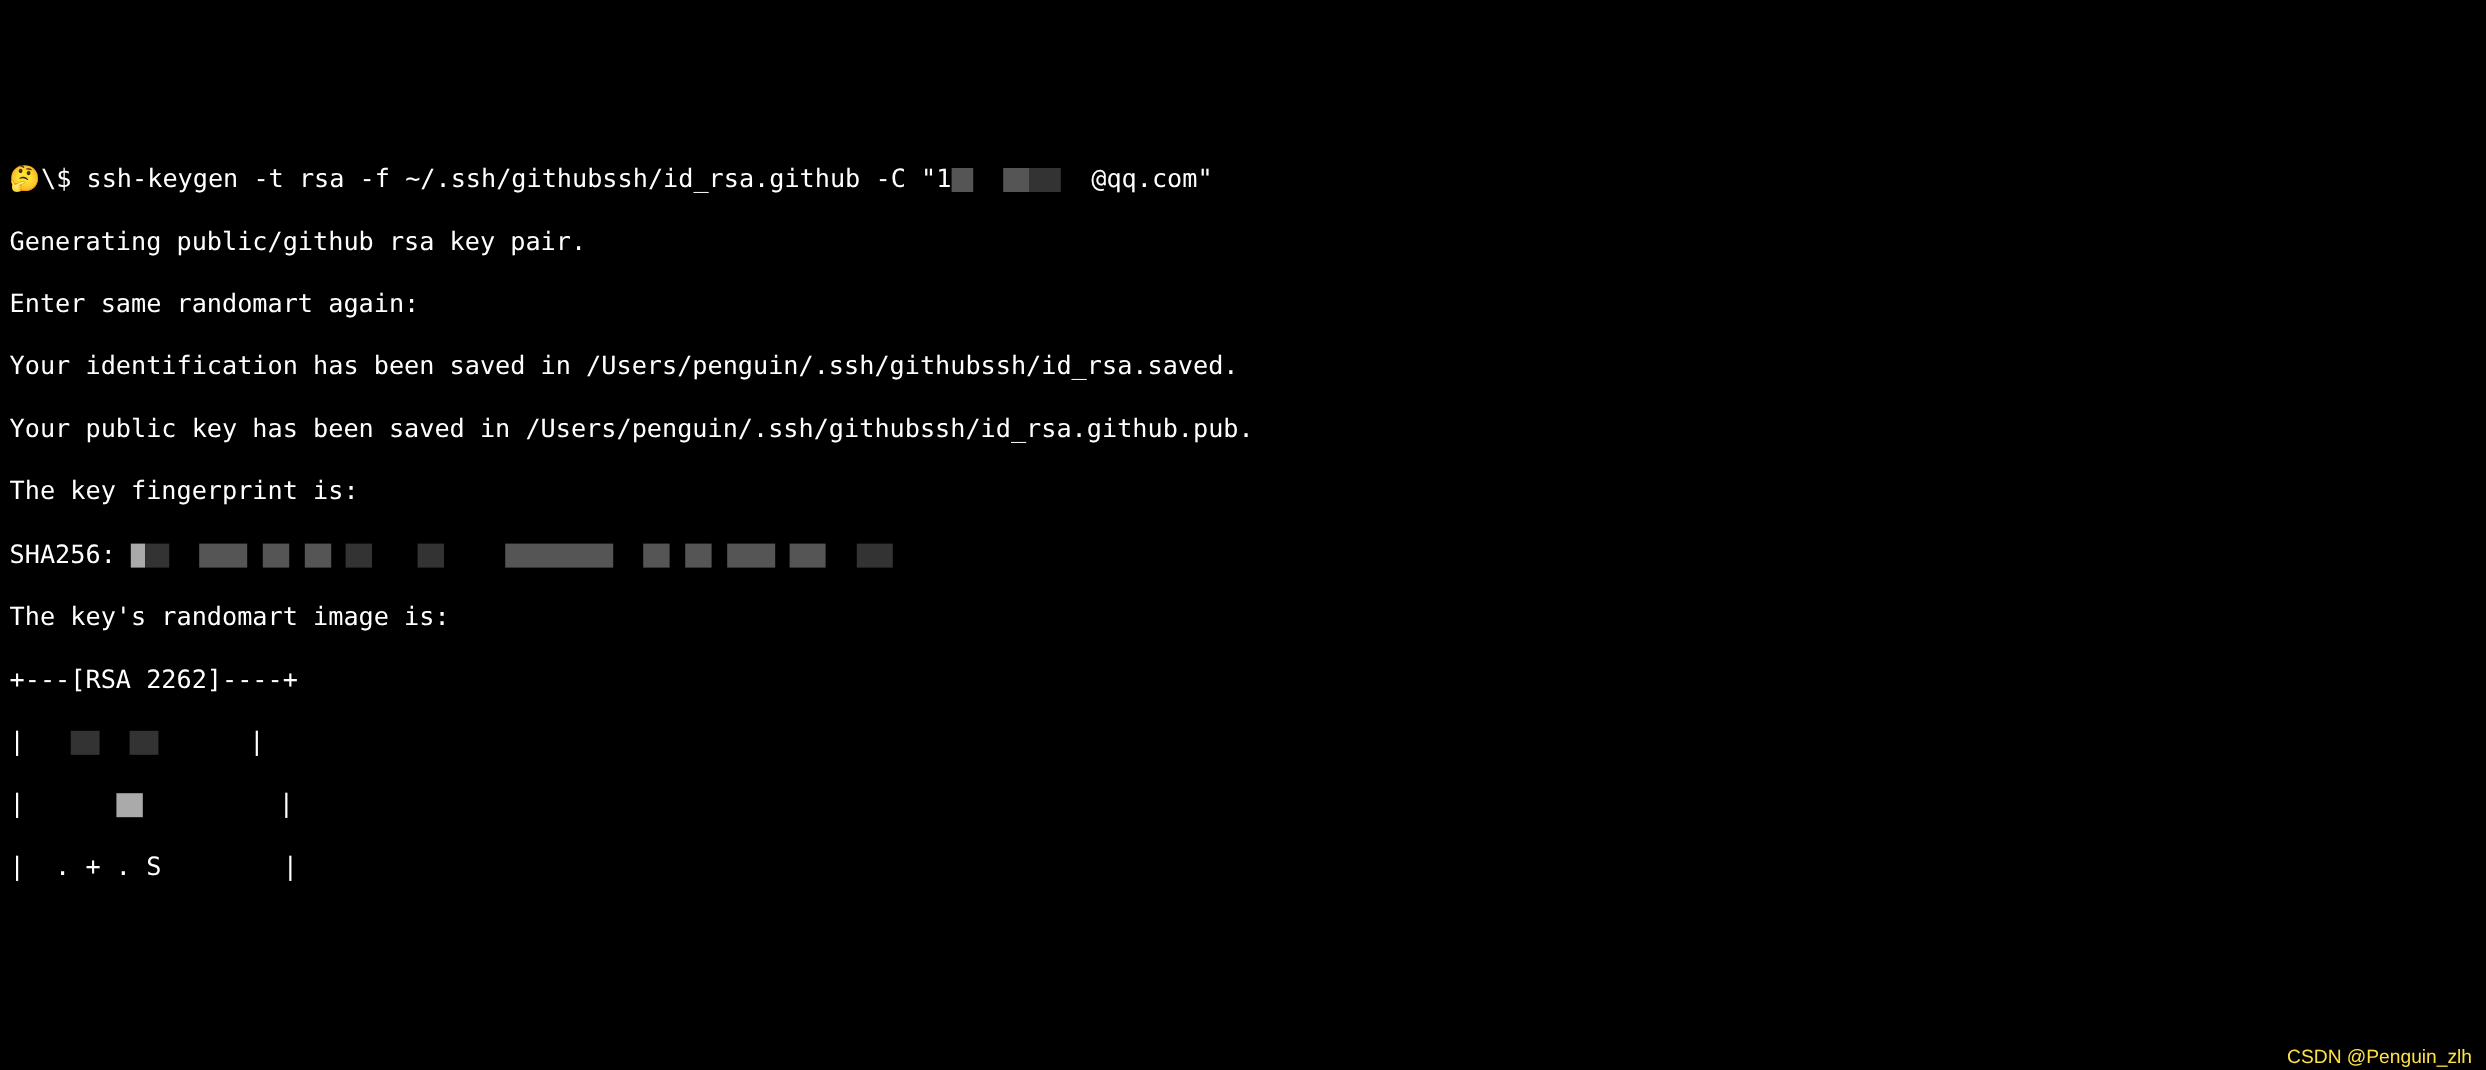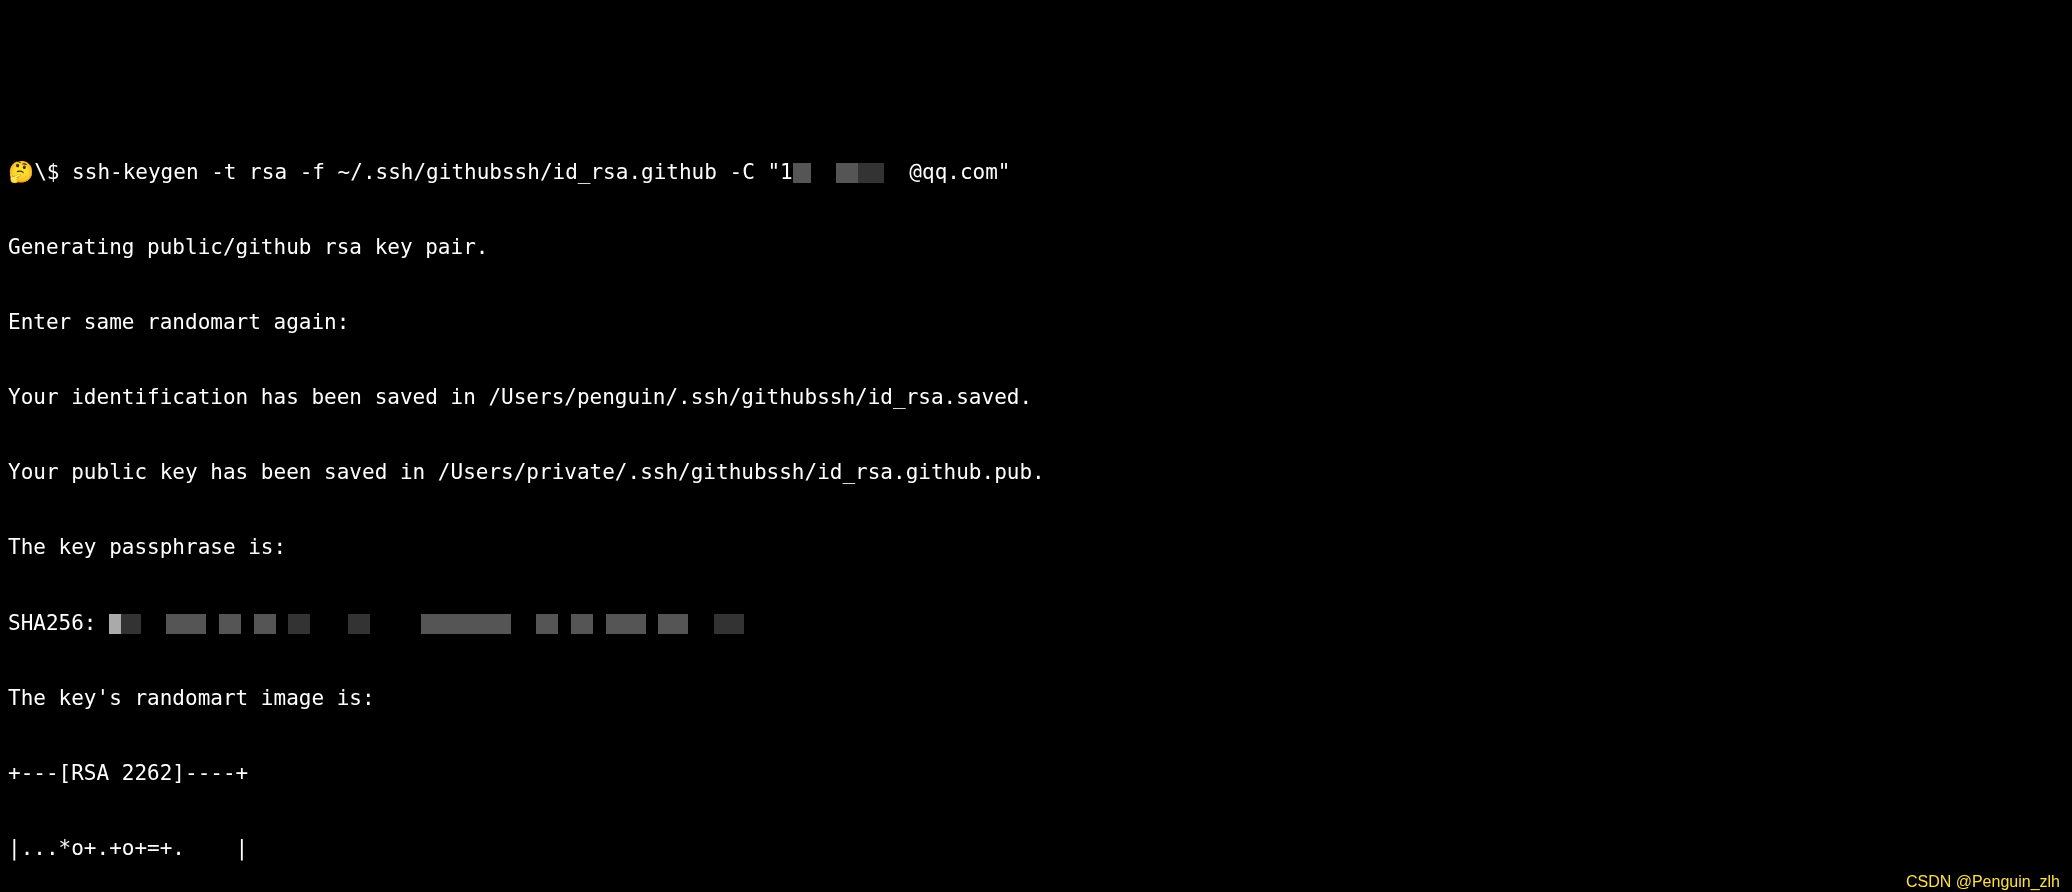--- a/index.html
+++ b/index.html
@@ -16,21 +16,20 @@
       padding: 6px 8px;
       white-space: pre;
       overflow: hidden;
       width: 2072px;
       height: 892px;
       position: relative;
     }
     .line {
       display: block;
       min-height: 26px;
-      margin-top: 23px;
     }
     .prompt-emoji {
       display: inline-block;
     }
     .redact {
       display: inline-block;
       background: #888;
       vertical-align: middle;
     }
     .redact-dark {
@@ -54,26 +53,25 @@
 </head>
 <body>
 
 
 
 <div>
 <span class="line"><span class="prompt-emoji">🤔</span><span>\$</span> <span>ssh-keygen -t rsa -f ~/.ssh/githubssh/id_rsa.github -C "1</span><span class="redact redact-mid" style="width:18px;height:20px;"></span>  <span class="redact redact-mid" style="width:22px;height:20px;"></span><span class="redact redact-dark" style="width:26px;height:20px;"></span>  <span>@qq.com"</span></span>
 <span class="line">Generating public/github rsa key pair.</span>
 <span class="line">Enter same randomart again:</span>
 <span class="line">Your identification has been saved in /Users/penguin/.ssh/githubssh/id_rsa.saved.</span>
-<span class="line">Your public key has been saved in /Users/private/.ssh/githubssh/id_rsa.github.pub.</span>
-<span class="line">The key passphrase is:</span>
+<span class="line">Your public key has been saved in /Users/penguin/.ssh/githubssh/id_rsa.github.pub.</span>
+<span class="line">The key fingerprint is:</span>
 <span class="line"><span>SHA256:</span> <span class="redact redact-light" style="width:12px;height:20px;"></span><span class="redact redact-dark" style="width:20px;height:20px;"></span>  <span class="redact redact-mid" style="width:40px;height:20px;"></span> <span class="redact redact-mid" style="width:22px;height:20px;"></span> <span class="redact redact-mid" style="width:22px;height:20px;"></span> <span class="redact redact-dark" style="width:22px;height:20px;"></span>   <span class="redact redact-dark" style="width:22px;height:20px;"></span>    <span class="redact redact-mid" style="width:90px;height:20px;"></span>  <span class="redact redact-mid" style="width:22px;height:20px;"></span> <span class="redact redact-mid" style="width:22px;height:20px;"></span> <span class="redact redact-mid" style="width:40px;height:20px;"></span> <span class="redact redact-mid" style="width:30px;height:20px;"></span>  <span class="redact redact-dark" style="width:30px;height:20px;"></span></span>
 <span class="line">The key's randomart image is:</span>
 <span class="line">+---[RSA 2262]----+</span>
-<span class="line">|...*o+.+o+=+.    |</span>
 <span class="line">|   <span class="redact redact-dark" style="width:24px;height:20px;"></span>  <span class="redact redact-dark" style="width:24px;height:20px;"></span>      |</span>
 <span class="line">|      <span class="redact redact-light" style="width:22px;height:20px;"></span>         |</span>
 <span class="line">|  . + . S        |</span>
 
 
 
 
 
 
 

